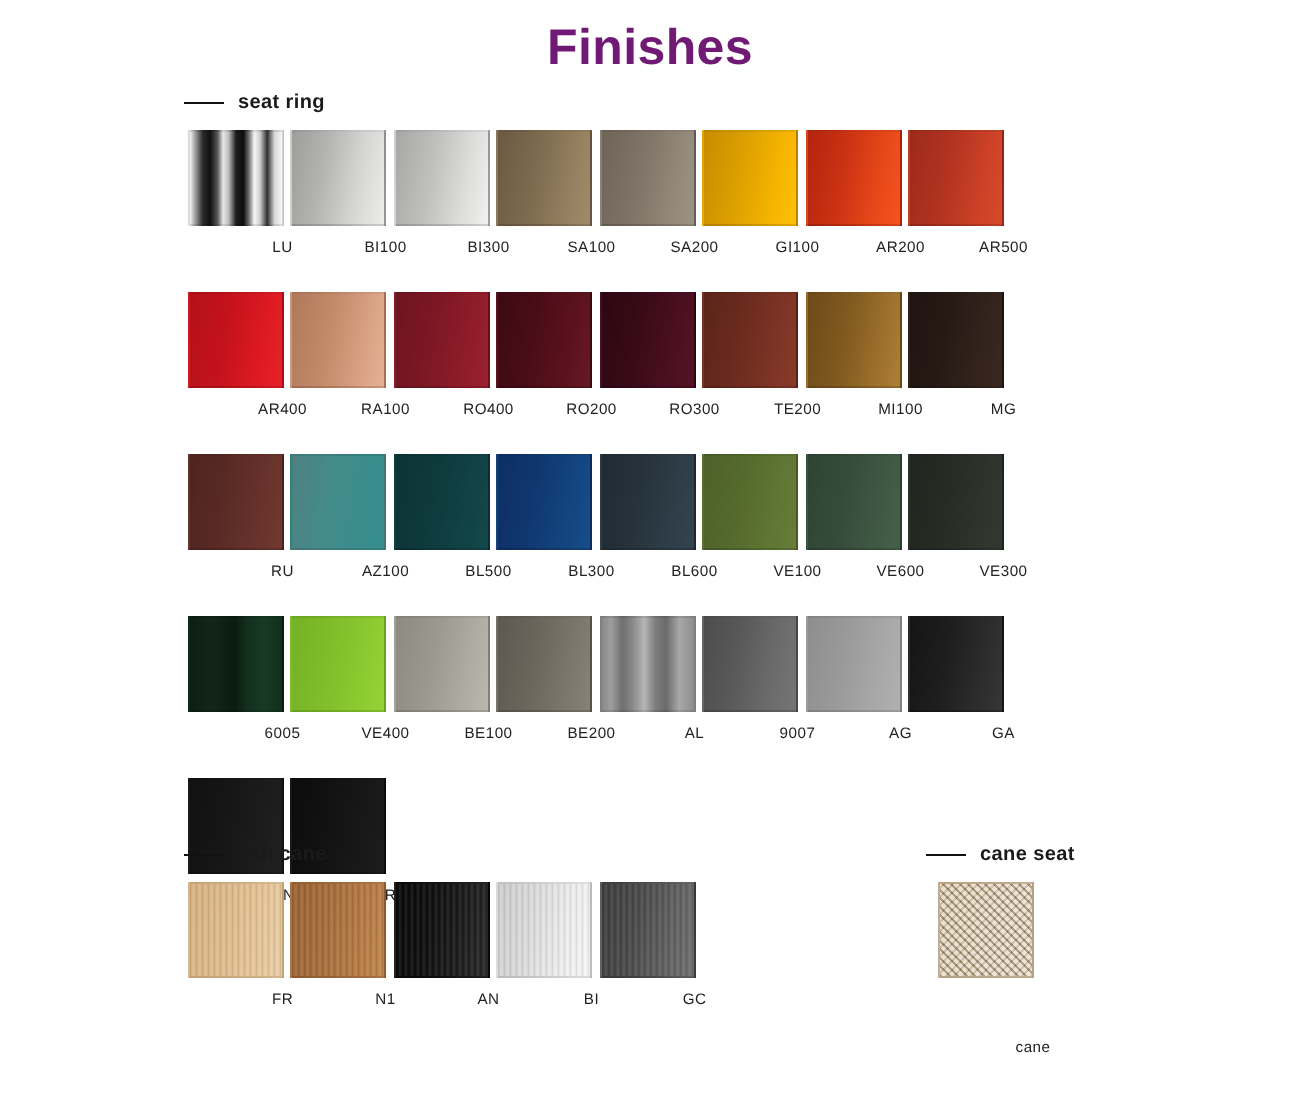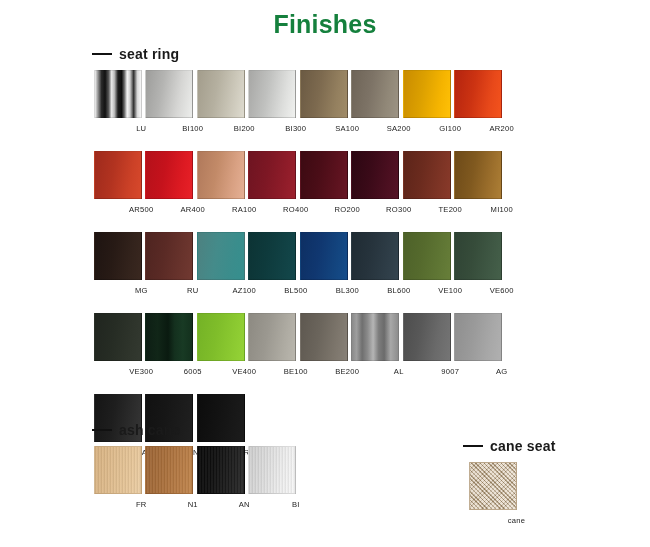--- a/index.html
+++ b/index.html
@@ -15,39 +15,39 @@
     position: relative;
     overflow: hidden;
   }
   #page-title {
     text-align: center;
     font-size: 25px;
     font-weight: 700;
     letter-spacing: 0.2px;
     margin: 0;
     padding-top: 10px;
-    color: #15803d;
+    color: #701a75;
   }
   .section {
     position: absolute;
   }
   .section-header {
     display: flex;
     align-items: center;
     gap: 7px;
     margin-bottom: 8px;
   }
   .section-rule {
     display: block;
     width: 20px;
     height: 1.5px;
     background: #111111;
   }
   .section-label {
-    font-size: 14px;
+    font-size: 10px;
     font-weight: 600;
     letter-spacing: 0.2px;
     color: #1a1a1a;
   }
   .swatch-grid {
     display: flex;
     flex-wrap: wrap;
     width: 462px;
     gap: 0;
   }
@@ -95,24 +95,24 @@
     background-image:
       repeating-linear-gradient(45deg,
         rgba(120,100,70,0.45) 0px, rgba(120,100,70,0.45) 1px,
         rgba(255,255,255,0.40) 1px, rgba(255,255,255,0.40) 3px),
       repeating-linear-gradient(-45deg,
         rgba(120,100,70,0.40) 0px, rgba(120,100,70,0.40) 1px,
         rgba(255,255,255,0.30) 1px, rgba(255,255,255,0.30) 3px);
   }
   #seat-ring-section { left: 92px; top: 46px; }
   #ash-frame-section { left: 92px; top: 422px; }
-  #cane-seat-section { left: 463px; top: 438px; }
+  #cane-seat-section { left: 463px; top: 422px; }
   #ash-frame-section .swatch-grid { width: 260px; }
   #cane-seat-section .swatch-grid { width: 60px; }
-  #cane-seat-section .swatch-cell { width: 60px; }
+  #cane-seat-section .swatch-cell { width: 60px; gap: 24px; }
 </style>
 </head>
 <body>
 
 <h1 id="page-title">Finishes</h1>
 
 <div class="section" id="seat-ring-section">
   <div class="section-header">
     <span class="section-rule"></span>
     <span class="section-label">seat ring</span>
@@ -120,24 +120,20 @@
   <div class="swatch-grid" id="seat-ring-grid">
       <div class="swatch-cell">
         <div class="swatch-chip" style="background: linear-gradient(90deg, rgb(242, 242, 242) 0%, rgb(154, 154, 154) 6%, rgb(42, 42, 42) 14%, rgb(17, 17, 17) 22%, rgb(90, 90, 90) 30%, rgb(232, 232, 232) 36%, rgb(189, 189, 189) 42%, rgb(29, 29, 29) 50%, rgb(13, 13, 13) 58%, rgb(110, 110, 110) 64%, rgb(245, 245, 245) 70%, rgb(207, 207, 207) 76%, rgb(47, 47, 47) 84%, rgb(216, 216, 216) 92%, rgb(247, 247, 247) 100%);"></div>
         <div class="swatch-label">LU</div>
       </div>
       <div class="swatch-cell">
         <div class="swatch-chip" style="background: linear-gradient(100deg, rgb(157, 157, 155) 0%, rgb(180, 180, 178) 35%, rgb(214, 214, 212) 70%, rgb(236, 237, 235) 100%);"></div>
         <div class="swatch-label">BI100</div>
       </div>
       <div class="swatch-cell">
-        <div class="swatch-chip" style="background: linear-gradient(100deg, rgb(163, 157, 140) 0%, rgb(181, 176, 160) 40%, rgb(205, 201, 187) 75%, rgb(222, 219, 207) 100%);"></div>
-        <div class="swatch-label">BI200</div>
-      </div>
-      <div class="swatch-cell">
         <div class="swatch-chip" style="background: linear-gradient(100deg, rgb(167, 167, 165) 0%, rgb(192, 193, 191) 40%, rgb(222, 223, 221) 75%, rgb(240, 241, 239) 100%);"></div>
         <div class="swatch-label">BI300</div>
       </div>
       <div class="swatch-cell">
         <div class="swatch-chip" style="background: linear-gradient(100deg, rgb(107, 90, 67) 0%, rgb(125, 106, 79) 40%, rgb(148, 128, 95) 75%, rgb(160, 139, 104) 100%);"></div>
         <div class="swatch-label">SA100</div>
       </div>
       <div class="swatch-cell">
         <div class="swatch-chip" style="background: linear-gradient(100deg, rgb(110, 100, 87) 0%, rgb(125, 115, 102) 40%, rgb(145, 136, 120) 75%, rgb(156, 147, 132) 100%);"></div>
         <div class="swatch-label">SA200</div>
@@ -276,20 +272,24 @@
         <div class="swatch-label">N1</div>
       </div>
       <div class="swatch-cell">
         <div class="swatch-chip grain" style="background: linear-gradient(100deg, rgb(9, 9, 9) 0%, rgb(15, 15, 15) 35%, rgb(29, 29, 29) 70%, rgb(42, 42, 42) 100%);"></div>
         <div class="swatch-label">AN</div>
       </div>
       <div class="swatch-cell">
         <div class="swatch-chip grain" style="background: linear-gradient(100deg, rgb(207, 207, 207) 0%, rgb(220, 220, 220) 35%, rgb(238, 238, 238) 70%, rgb(248, 248, 248) 100%);"></div>
         <div class="swatch-label">BI</div>
       </div>
+      <div class="swatch-cell">
+        <div class="swatch-chip grain" style="background: linear-gradient(100deg, rgb(61, 61, 61) 0%, rgb(74, 74, 74) 35%, rgb(96, 96, 96) 70%, rgb(112, 112, 112) 100%);"></div>
+        <div class="swatch-label">GC</div>
+      </div>
     </div>
 </div>
 
 <div class="section" id="cane-seat-section">
   <div class="section-header">
     <span class="section-rule"></span>
     <span class="section-label">cane seat</span>
   </div>
   <div class="swatch-grid" id="cane-seat-grid">
       <div class="swatch-cell">

